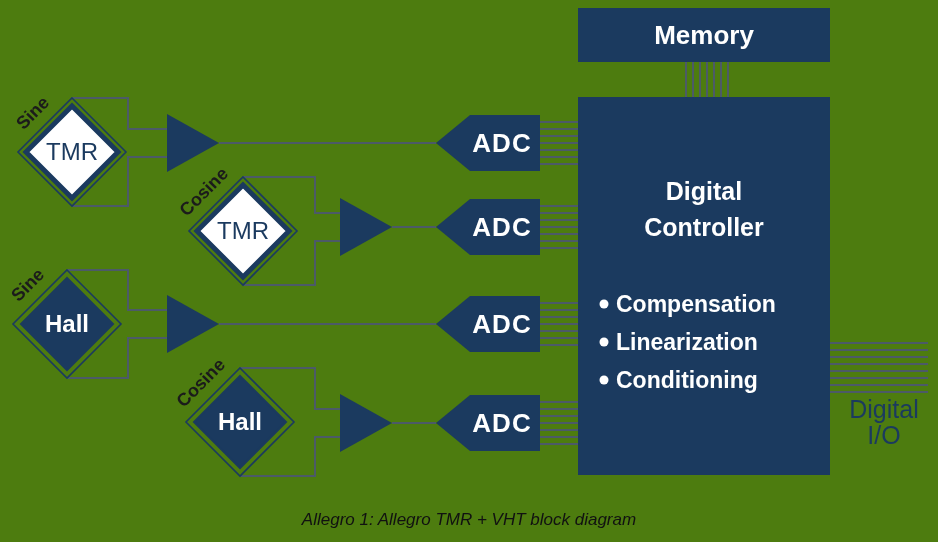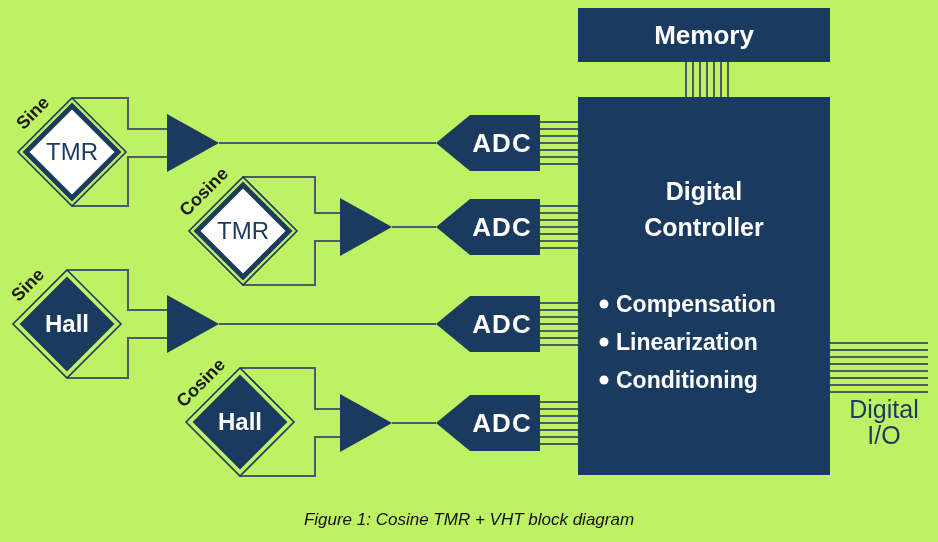--- a/index.html
+++ b/index.html
@@ -1,19 +1,19 @@
 <!DOCTYPE html>
 <html><head>
 <meta charset="utf-8">
 <style>
   html,body{margin:0;padding:0;background:#ffffff;}
   .stage{
     position:relative;
     width:938px;height:542px;
-    background:#bef264;
+    background:#4d7c0f;
     font-family:"Liberation Sans",sans-serif;
     overflow:hidden;
   }
   svg{position:absolute;left:0;top:0;}
   svg text{font-family:"Liberation Sans",sans-serif;}
   .navy-fill{fill:#1b3a5f;}
   .outer-diamond{fill:none;stroke:#1b3a5f;stroke-width:1.6;}
   .tmr-diamond{fill:#ffffff;stroke:#1b3a5f;stroke-width:5;}
   .hall-diamond{fill:#1b3a5f;stroke:#1b3a5f;stroke-width:2;}
   .wire{stroke:#4c5a68;stroke-width:2;fill:none;}
@@ -114,14 +114,14 @@
       <text x="240" y="430" text-anchor="middle" class="t-hall">Hall</text>
       <text x="205" y="387" text-anchor="middle" class="t-signal" transform="rotate(-45 205 387)">Cosine</text>
       <polygon class="navy-fill" points="340,394 340,452 392,423"></polygon>
       <polygon class="navy-fill" points="436,423 470,395 540,395 540,451 470,451"></polygon>
       <text x="502" y="432" text-anchor="middle" class="t-adc">ADC</text>
       <path class="bus" d="M540 402H578 M540 409H578 M540 416H578 M540 423H578 M540 430H578 M540 437H578 M540 444H578"></path>
     </g>
 
   </svg>
 
-  <div class="caption">Figure 1: Cosine TMR + VHT block diagram</div>
+  <div class="caption">Allegro 1: Allegro TMR + VHT block diagram</div>
 </div>
 
 </body></html>

